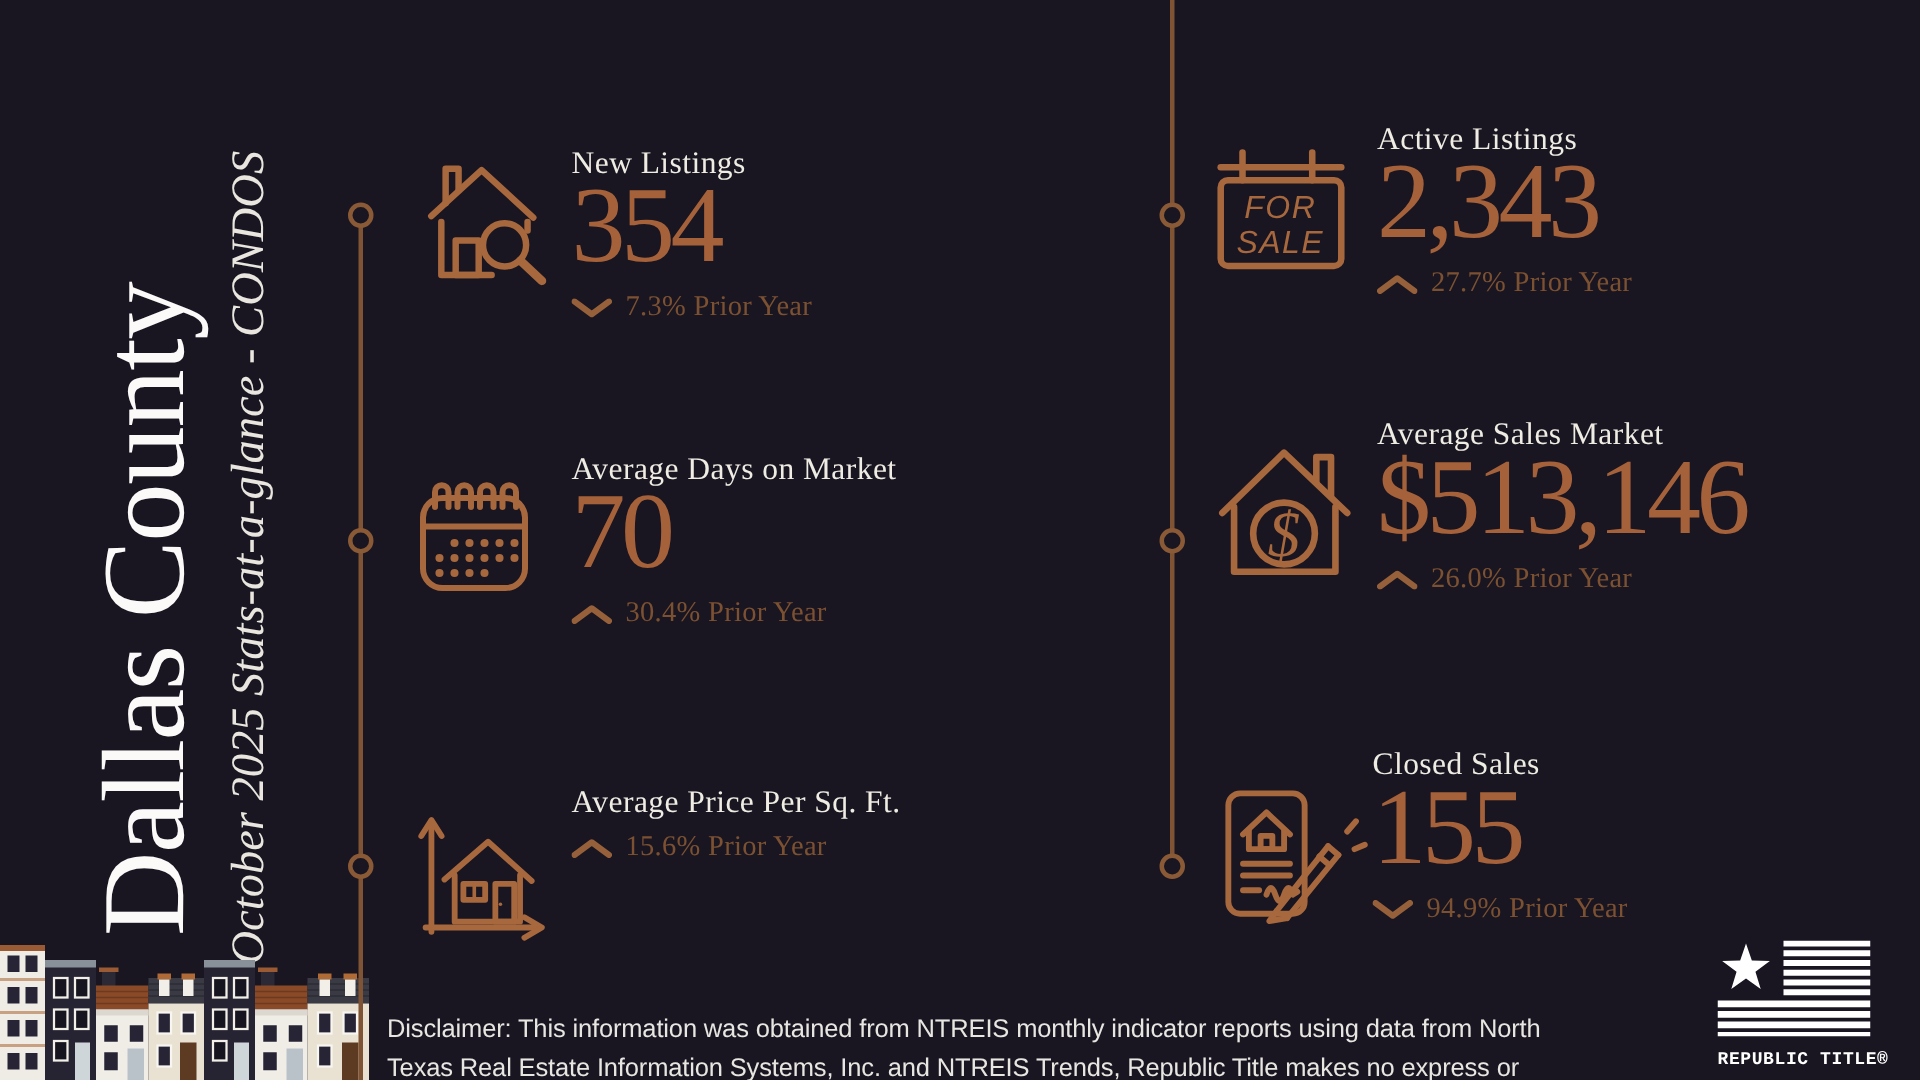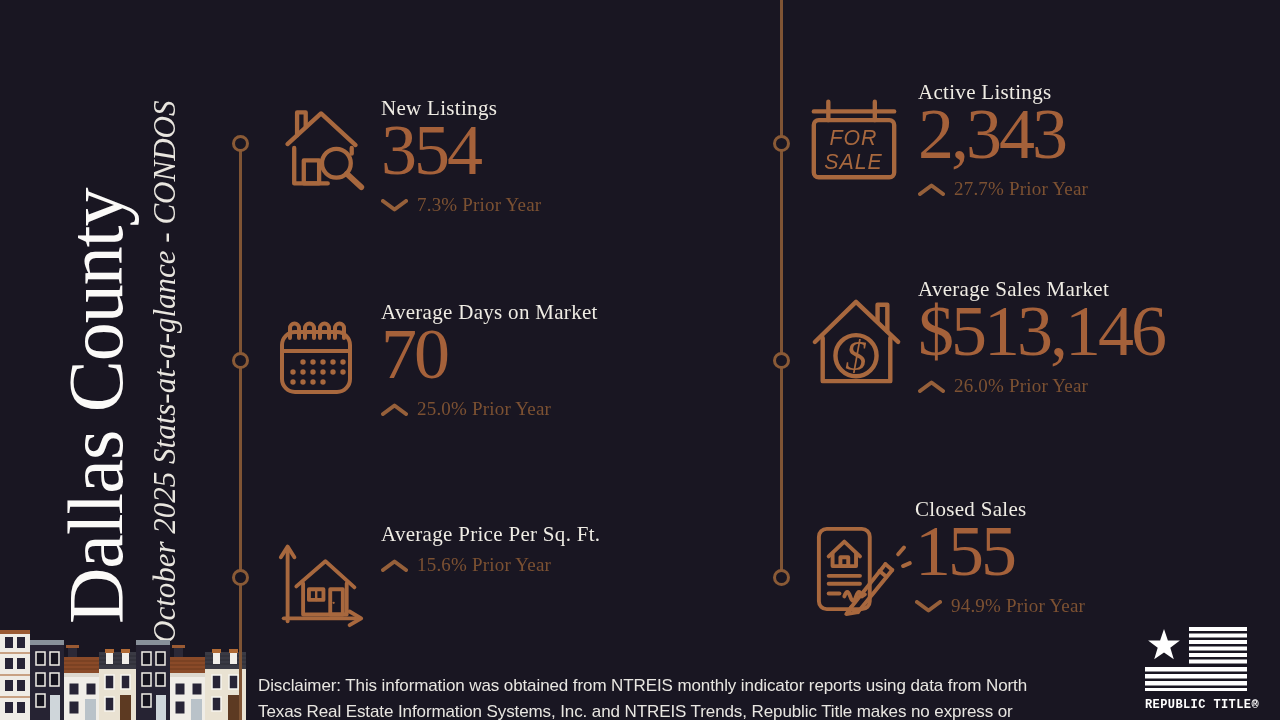--- a/index.html
+++ b/index.html
@@ -156,21 +156,21 @@
         </g>
       </svg>
     </div>
     <div class="content">
       <div class="stat-label">Average Days on Market</div>
       <div class="stat-value">70</div>
       <div class="stat-change">
         <svg class="chev" width="27" height="13" viewBox="0 0 27 13" fill="none" stroke="#96603a" stroke-width="4" stroke-linecap="round" stroke-linejoin="round">
             <polyline points="2,11 13.5,2.5 25,11"></polyline>
           </svg>
-        <span>25.0% Prior Year</span>
+        <span>30.4% Prior Year</span>
       </div>
     </div>
   </div>
 
   <div class="stat right" style="left:808px;top:277px">
     <div class="icon-box">
       <svg width="97" height="95" viewBox="0 0 97 97" fill="none" stroke="#a8683e" stroke-width="4.5" stroke-linecap="round" stroke-linejoin="round" style="margin-top:16px">
         <path d="M70 29 V12 H80 V39"></path>
         <path d="M6 50 L48 9 L91 50"></path>
         <path d="M14 46 V90 H83 V46"></path>

